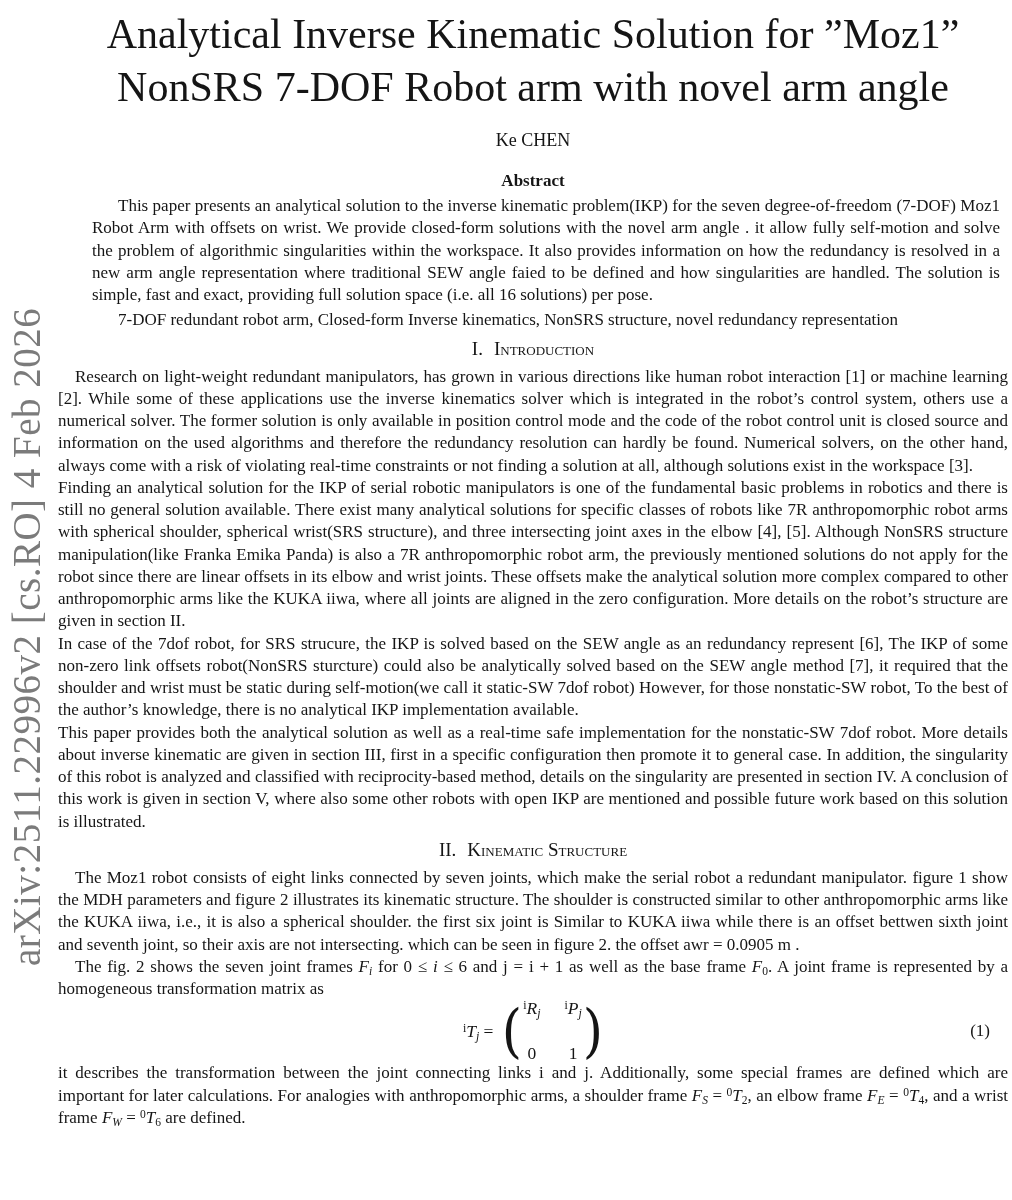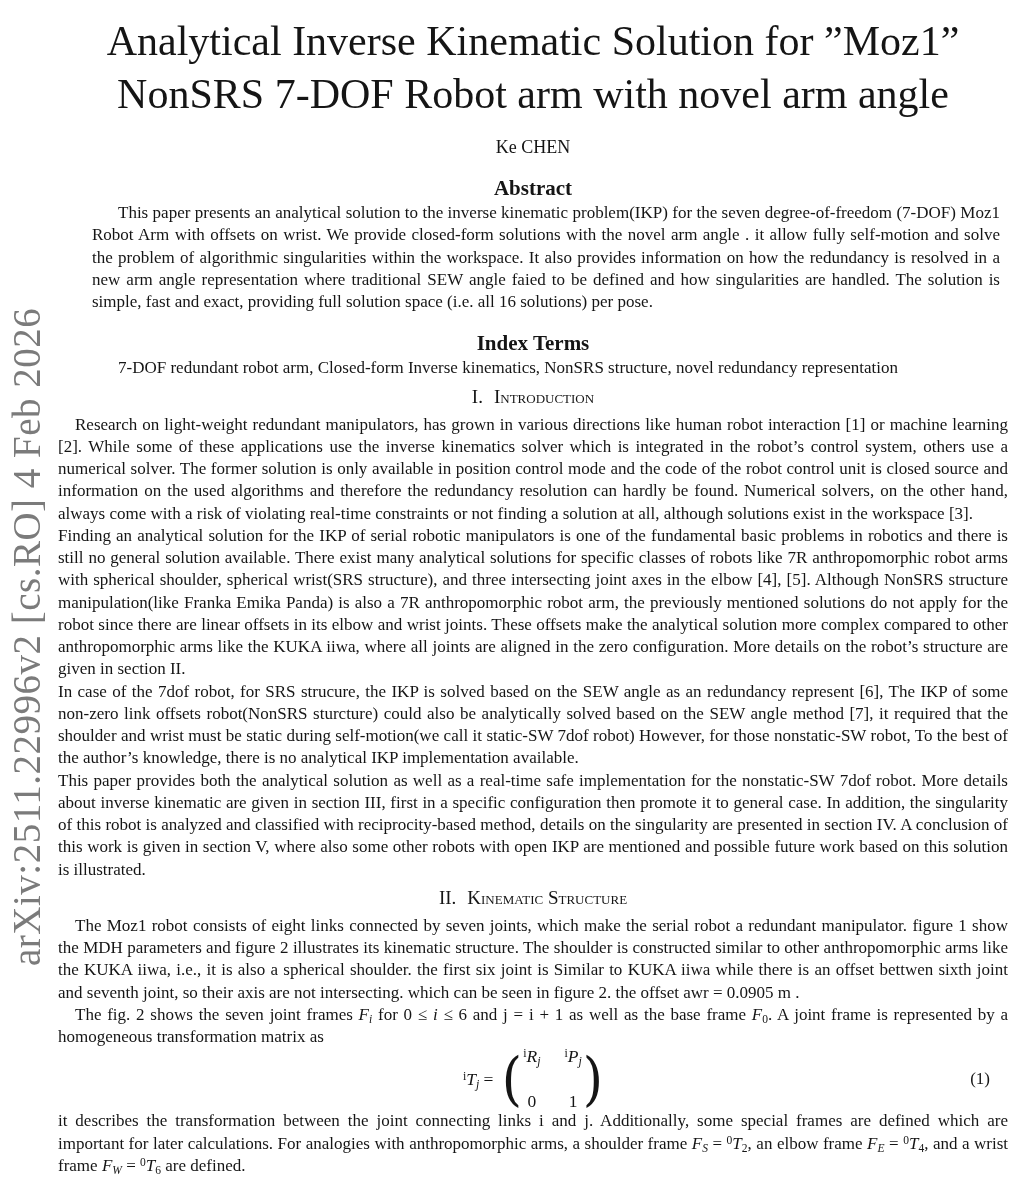--- a/index.html
+++ b/index.html
@@ -4,38 +4,38 @@
 <style>
   html,body{margin:0;padding:0;background:#ffffff;}
   .page{
     position:relative;
     width:1012px;height:1200px;
     background:#ffffff;
     color:#151515;
     font-family:"Liberation Serif","DejaVu Serif",serif;
     overflow:hidden;
   }
-  .main{padding:15px 4px 0 58px;}
+  .main{padding:8px 4px 0 58px;}
   .title{
     text-align:center;
     font-size:42px;
     line-height:53px;
     padding-top:0px;
     font-weight:400;
   }
   .author{
     text-align:center;
     font-size:18px;
     margin-top:15px;
     line-height:22px;
   }
   .blk-head{
     text-align:center;
     font-weight:bold;
-    font-size:21px;
+    font-size:17px;
     margin-top:19px;
     line-height:22px;
   }
   .abs-block{
     margin-left:34px;
     margin-right:8px;
   }
   .body-text{
     font-size:17px;
     line-height:22.25px;
@@ -121,21 +121,20 @@
       <div>NonSRS 7-DOF Robot arm with novel arm angle</div>
     </div>
 
     <div class="author">Ke CHEN</div>
 
     <div class="blk-head">Abstract</div>
     <div class="abs-block">
       <p class="body-text ind-abs">This paper presents an analytical solution to the inverse kinematic problem(IKP) for the seven degree-of-freedom (7-DOF) Moz1 Robot Arm with offsets on wrist. We provide closed-form solutions with the novel arm angle . it allow fully self-motion and solve the problem of algorithmic singularities within the workspace. It also provides information on how the redundancy is resolved in a new arm angle representation where traditional SEW angle faied to be defined and how singularities are handled. The solution is simple, fast and exact, providing full solution space (i.e. all 16 solutions) per pose.</p>
     </div>
 
-    <div class="blk-head">Index Terms</div>
     <div class="abs-block">
       <p class="body-text ind-abs">7-DOF redundant robot arm, Closed-form Inverse kinematics, NonSRS structure, novel redundancy representation</p>
     </div>
 
     <div class="sec-head">
       <span>I.</span><span class="gap"></span><span>Introduction</span>
     </div>
 
     <p class="body-text ind">Research on light-weight redundant manipulators, has grown in various directions like human robot interaction [1] or machine learning [2]. While some of these applications use the inverse kinematics solver which is integrated in the robot’s control system, others use a numerical solver. The former solution is only available in position control mode and the code of the robot control unit is closed source and information on the used algorithms and therefore the redundancy resolution can hardly be found. Numerical solvers, on the other hand, always come with a risk of violating real-time constraints or not finding a solution at all, although solutions exist in the workspace [3].</p>
     <p class="body-text">Finding an analytical solution for the IKP of serial robotic manipulators is one of the fundamental basic problems in robotics and there is still no general solution available. There exist many analytical solutions for specific classes of robots like 7R anthropomorphic robot arms with spherical shoulder, spherical wrist(SRS structure), and three intersecting joint axes in the elbow [4], [5]. Although NonSRS structure manipulation(like Franka Emika Panda) is also a 7R anthropomorphic robot arm, the previously mentioned solutions do not apply for the robot since there are linear offsets in its elbow and wrist joints. These offsets make the analytical solution more complex compared to other anthropomorphic arms like the KUKA iiwa, where all joints are aligned in the zero configuration. More details on the robot’s structure are given in section II.</p>

